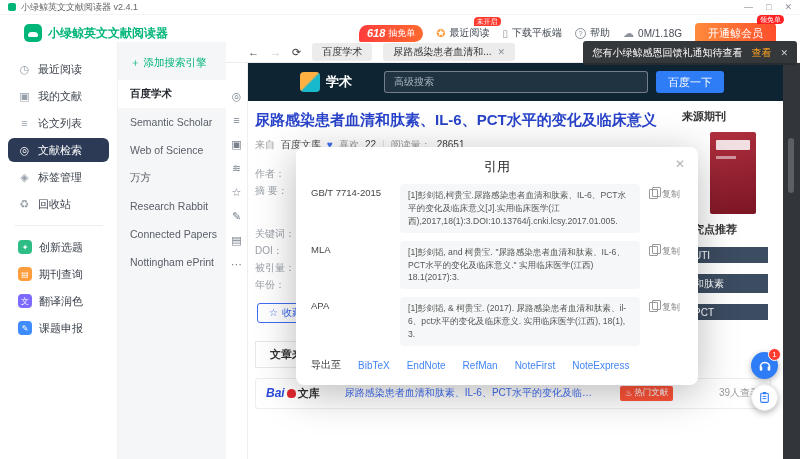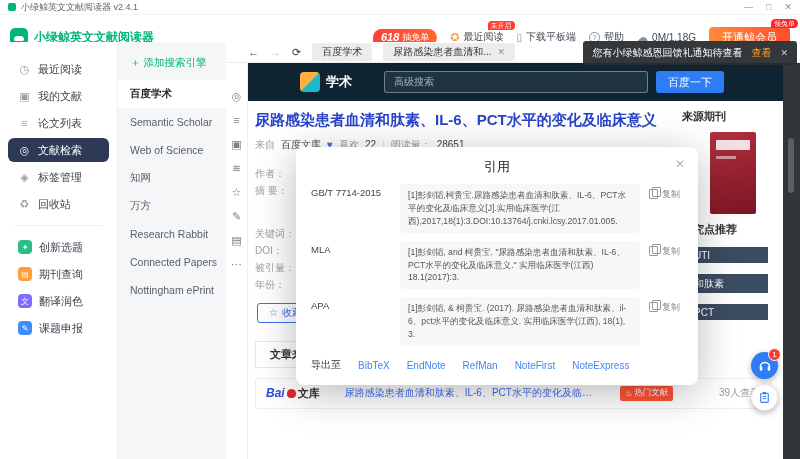--- a/index.html
+++ b/index.html
@@ -5,22 +5,22 @@
   html,body{margin:0;padding:0;background:#cfd2d6;}
   .app{position:relative;width:800px;height:459px;background:#fff;overflow:hidden;
        font-family:"Liberation Sans","DejaVu Sans",sans-serif;-webkit-font-smoothing:antialiased;}
   
   .titlebar{position:absolute;top:0;left:0;right:0;height:15px;background:#fff;display:flex;
             align-items:center;gap:5px;padding:0 8px;font-size:9px;color:#666;border-bottom:1px solid #f4f4f4;box-sizing:border-box;}
   .tb-logo{width:8px;height:8px;border-radius:2px;background:#00b578;flex:none;}
   .win-controls{margin-left:auto;display:flex;gap:13px;color:#8d9199;font-size:9px;}
   .win-controls span{cursor:pointer;}
   
-  .header{position:absolute;top:26px;left:0;right:0;height:27px;background:#fff;border-bottom:5px solid #be185d;
-          display:flex;align-items:center;padding:0 10px;box-sizing:border-box;}
+  .header{position:absolute;top:20px;left:0;right:0;height:27px;background:#fff;border-bottom:1px solid #be185d;
+          display:flex;align-items:center;padding:0 24px;box-sizing:border-box;}
   .whale{width:18px;height:18px;border-radius:5px;background:#00b578;position:relative;flex:none;}
   .whale::after{content:"";position:absolute;left:4px;top:8px;width:10px;height:5px;background:#fff;border-radius:5px 5px 2px 2px;}
   .brandname{color:#00b578;font-weight:bold;font-size:12px;margin-left:6px;}
   .header-right{margin-left:auto;display:flex;align-items:center;gap:13px;font-size:10px;color:#454b54;}
   .promo{display:flex;align-items:center;gap:3px;background:linear-gradient(90deg,#ff3d3d,#ff6a2e);
          color:#fff;border-radius:9px 9px 9px 2px;padding:2px 8px;cursor:pointer;}
   .promo b{font-style:italic;font-size:11px;}
   .promo .pl{font-size:9px;}
   .hitem{display:flex;align-items:center;gap:4px;position:relative;cursor:pointer;}
   .minitag{position:absolute;top:-9px;right:-11px;background:#ff3b30;color:#fff;font-size:7px;line-height:9px;
@@ -237,23 +237,20 @@
     <div class="eitem active">
         <span>百度学术</span>
       </div>
     <div class="eitem">
         <span>Semantic Scholar</span>
       </div>
     <div class="eitem">
         <span>Web of Science</span>
       </div>
     <div class="eitem">
-        <span>知网</span>
-      </div>
-    <div class="eitem">
         <span>万方</span>
       </div>
     <div class="eitem">
         <span>Research Rabbit</span>
       </div>
     <div class="eitem">
         <span>Connected Papers</span>
       </div>
     <div class="eitem">
         <span>Nottingham ePrint</span>

